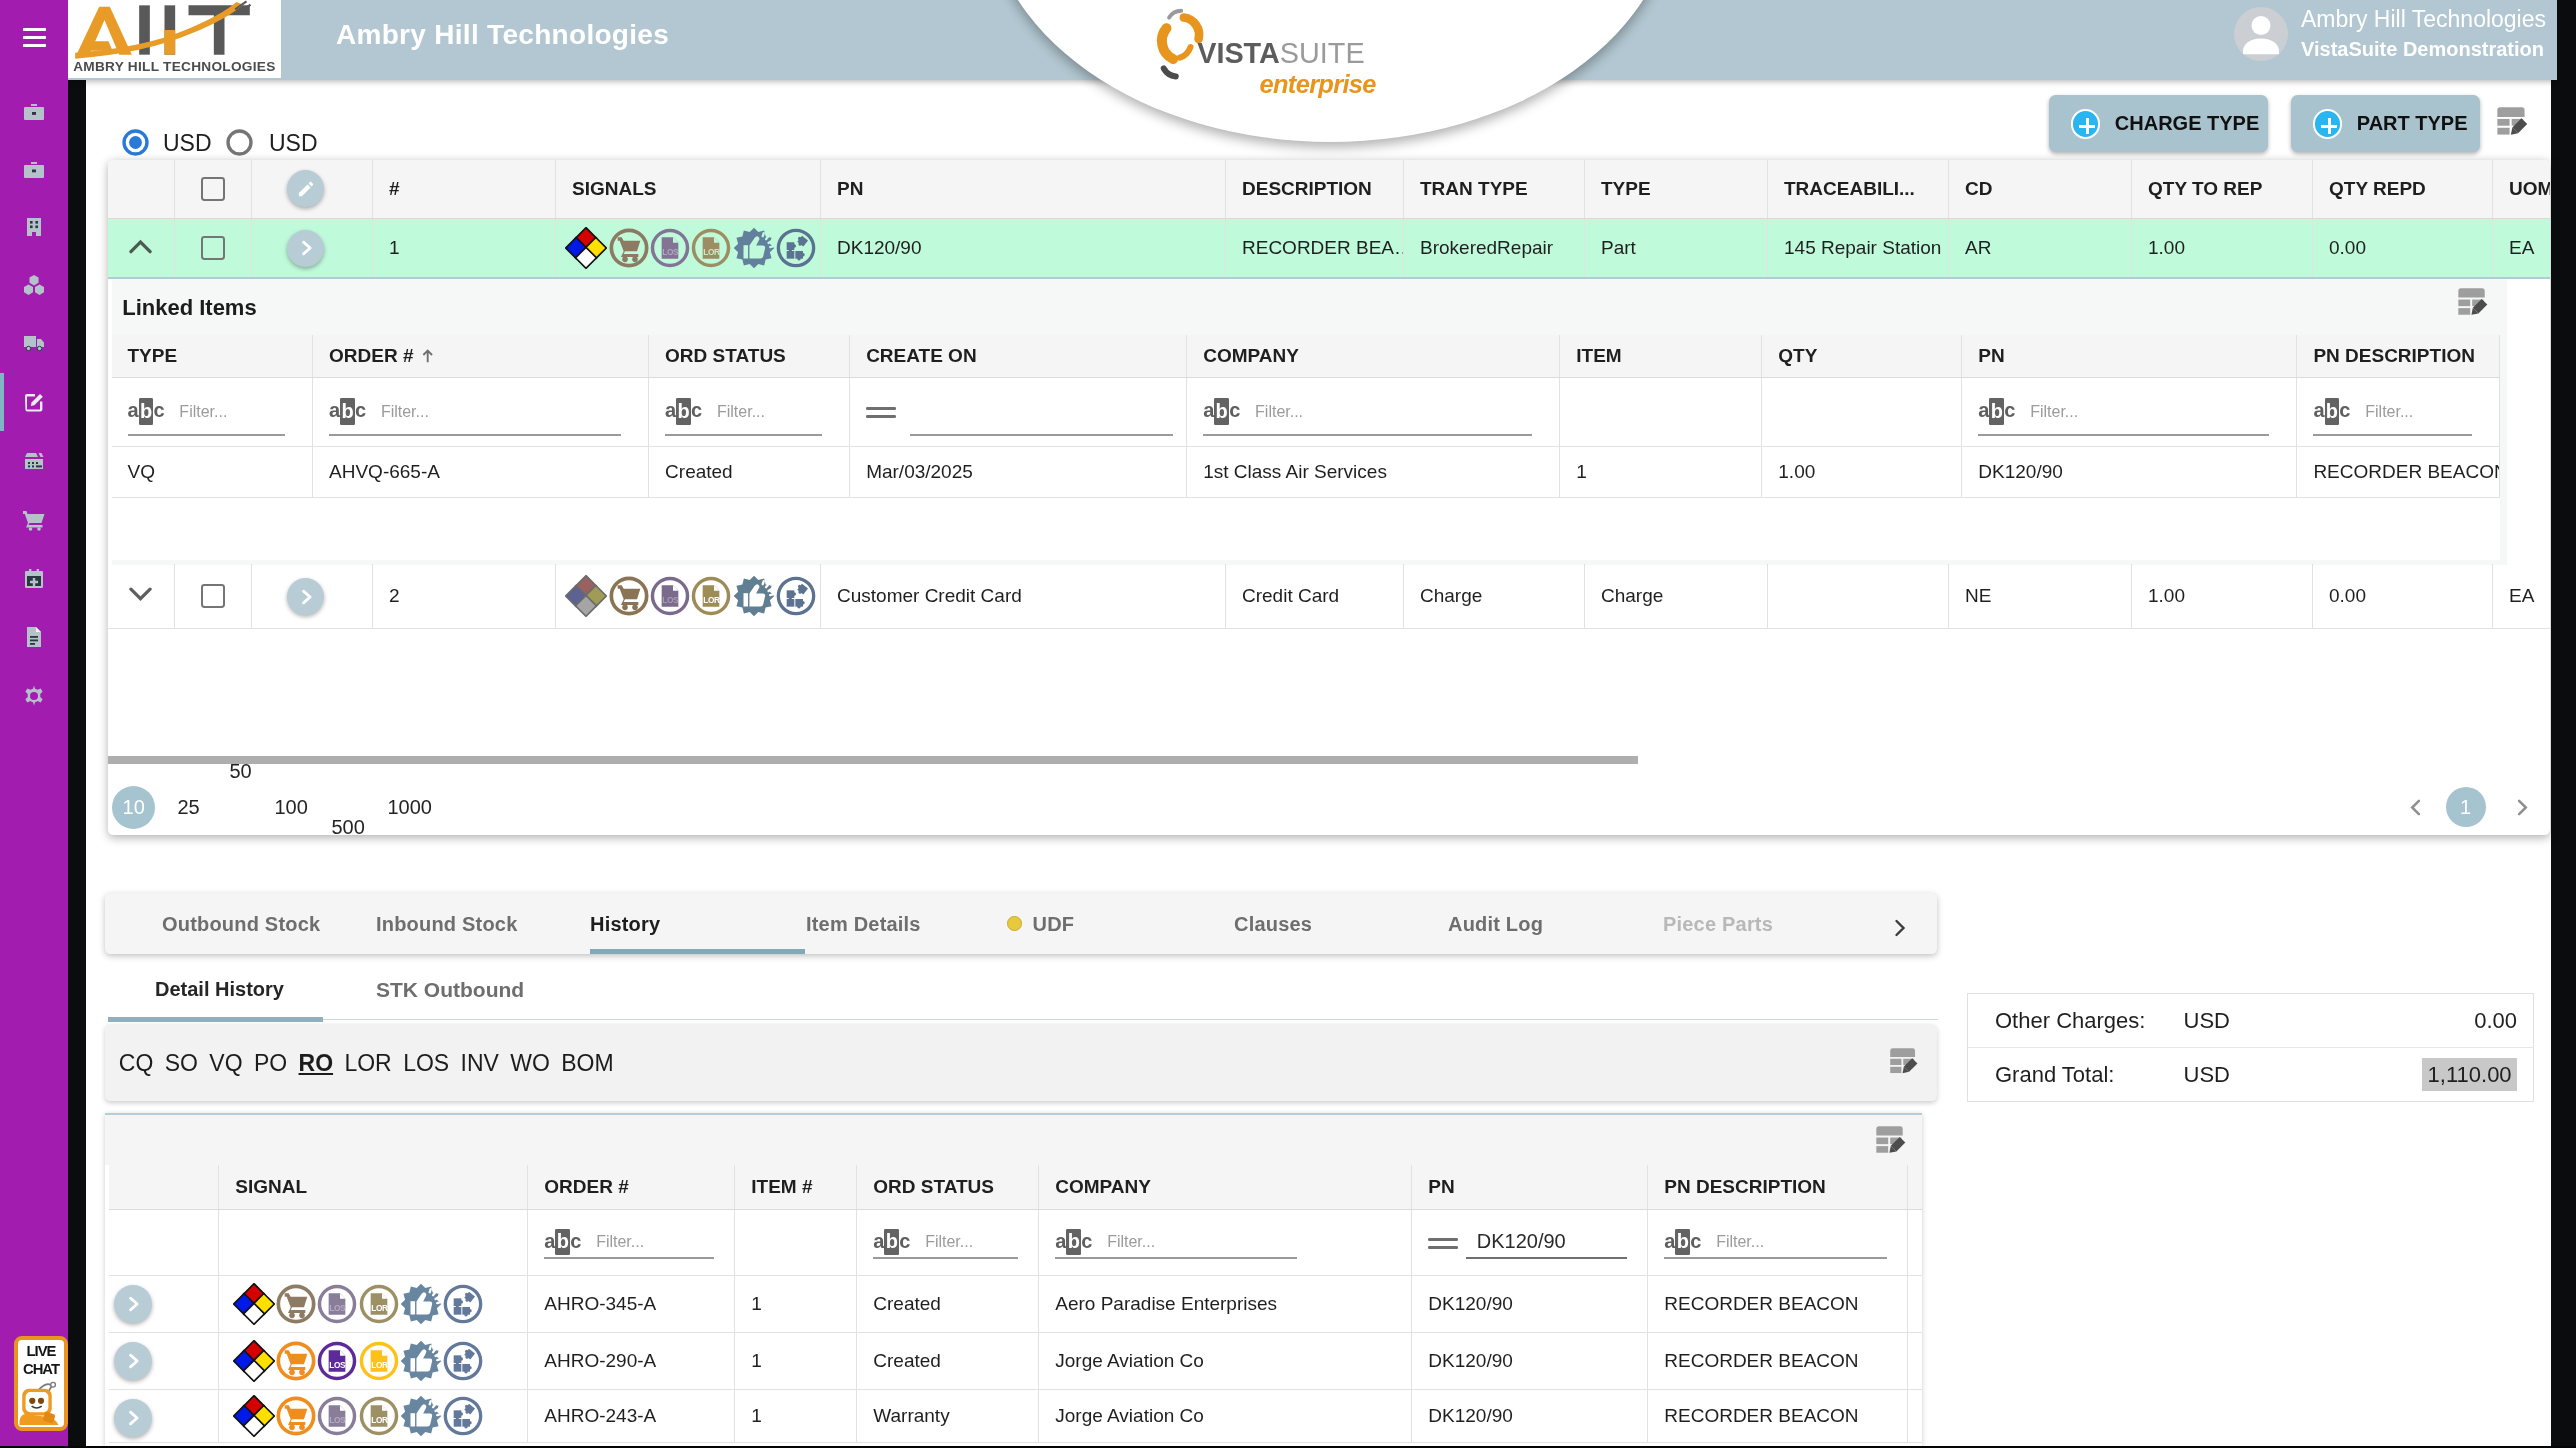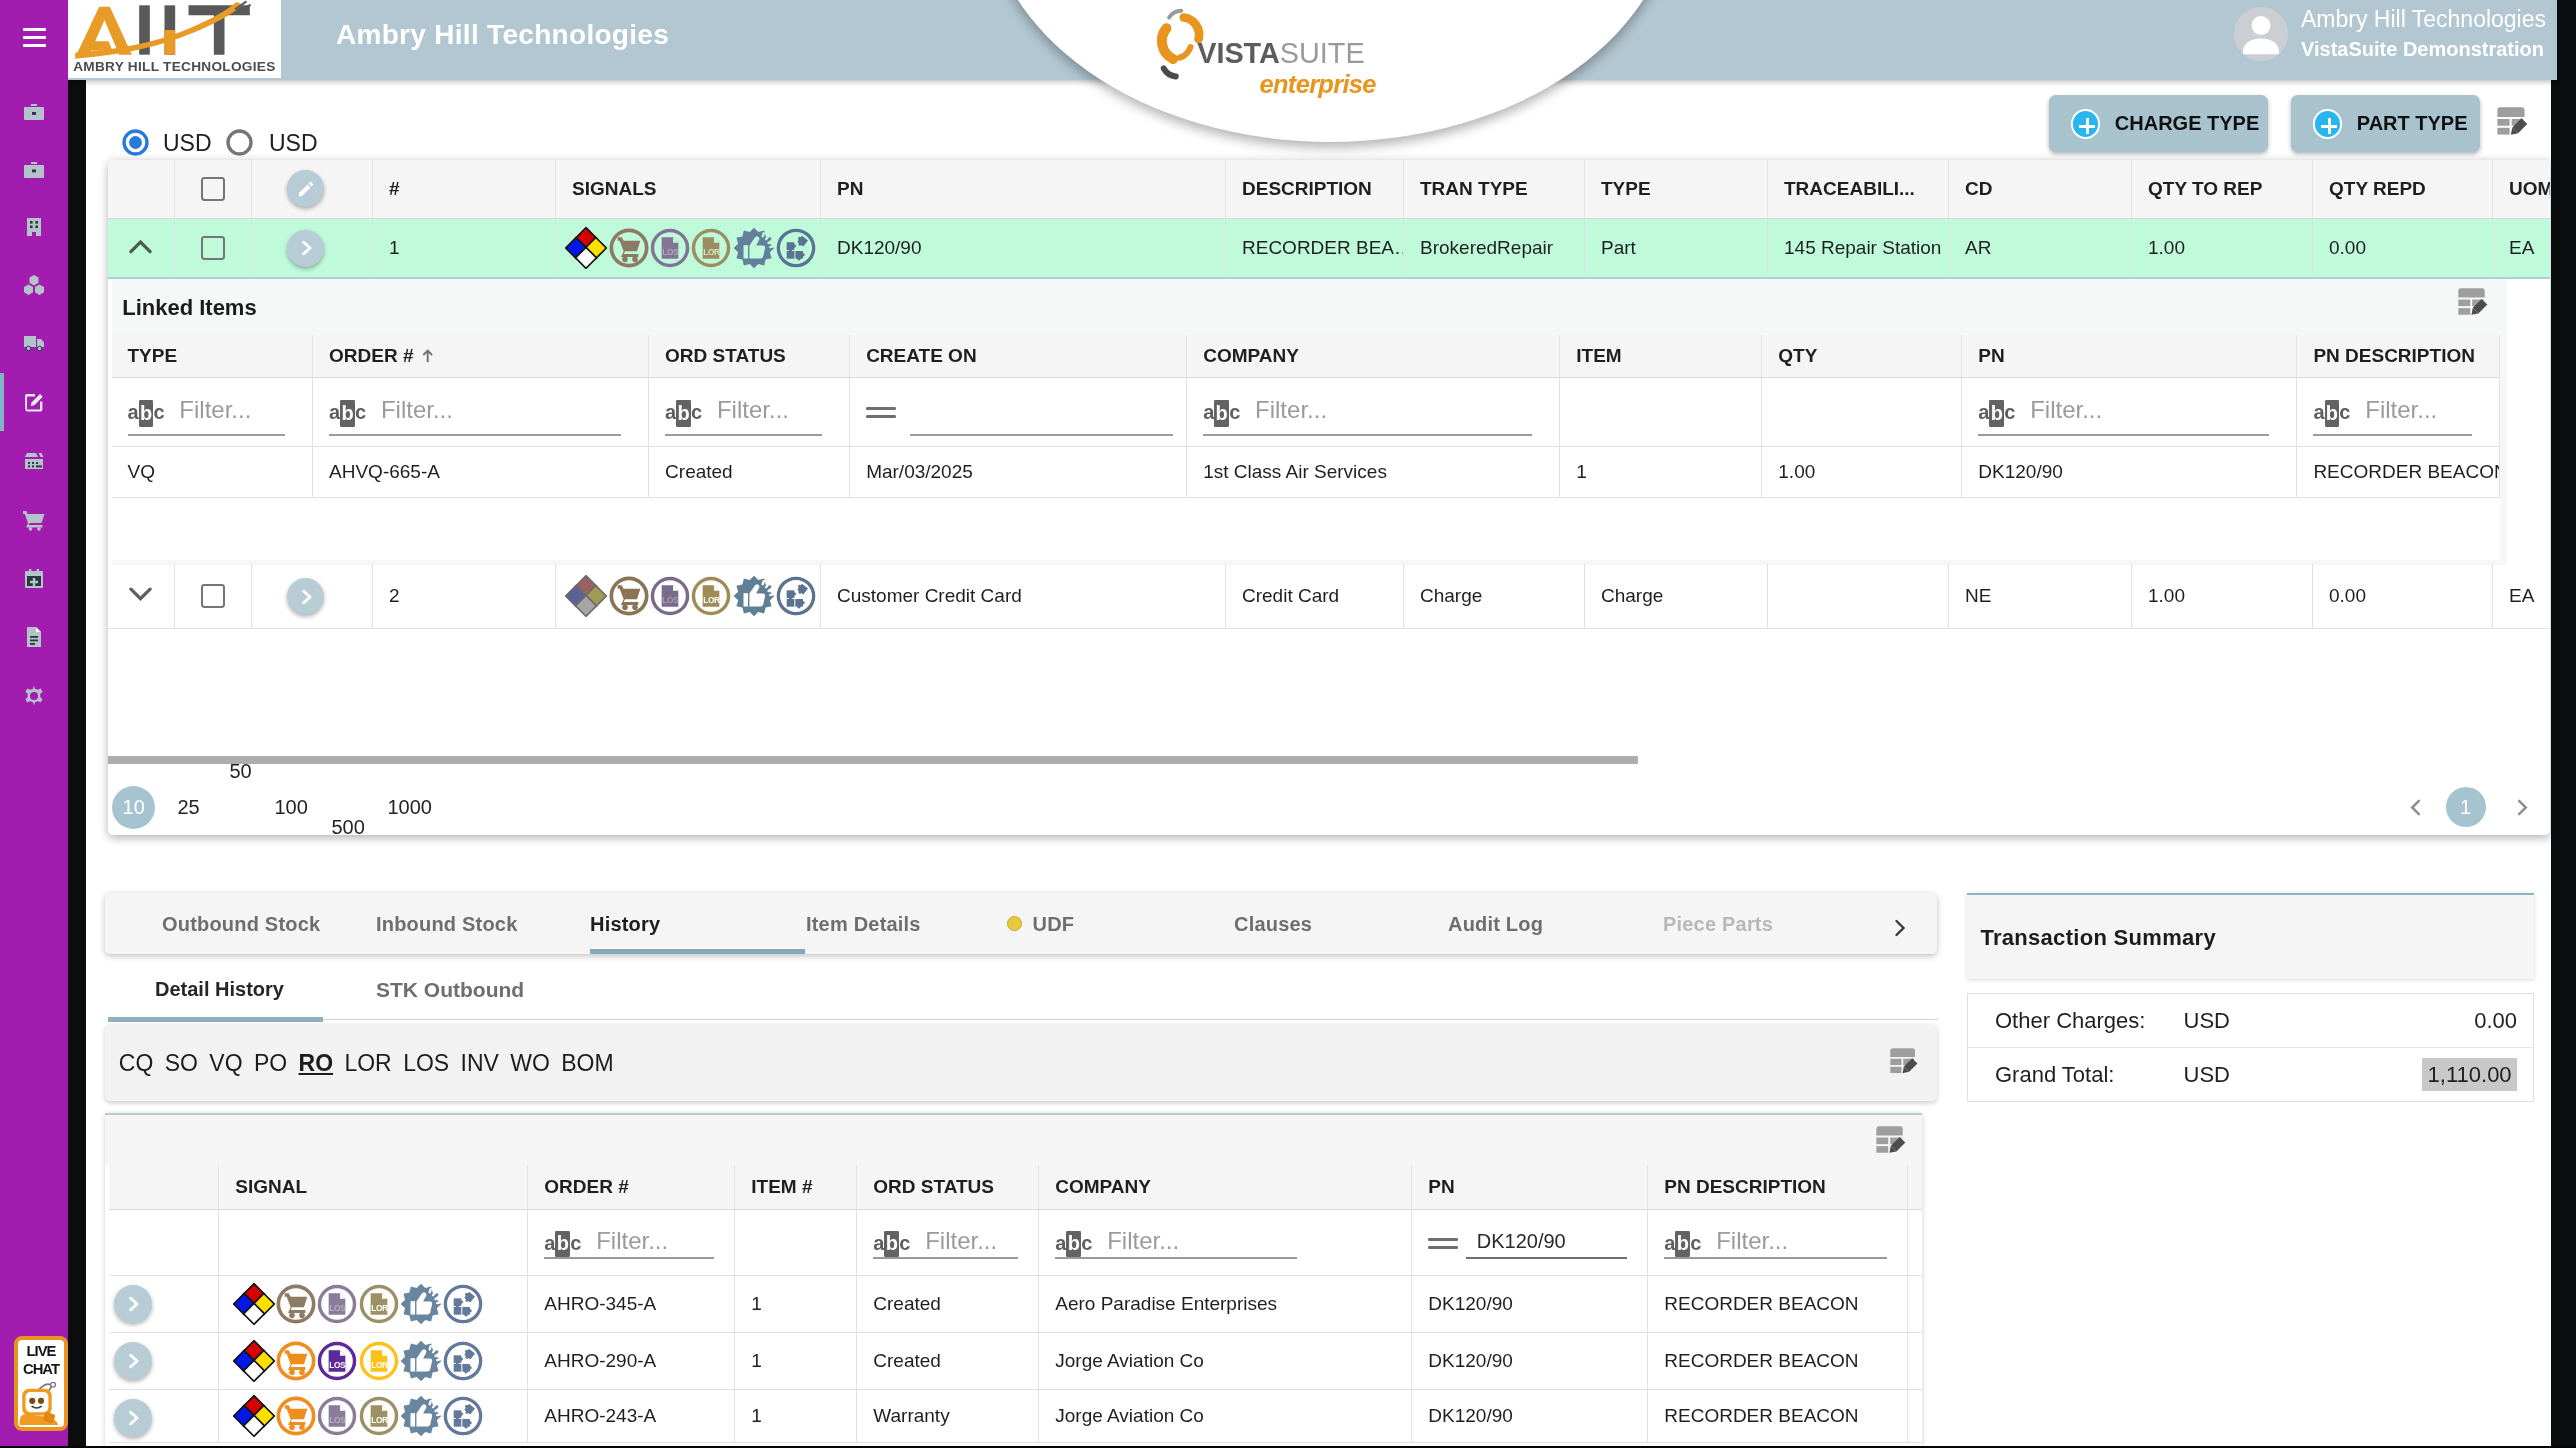--- a/index.html
+++ b/index.html
@@ -23,21 +23,21 @@
   .pluscirc { width:29.5px; height:29.5px; border-radius:50%; background:#29b6f0; border:2.7px solid #fff; margin-left:21.5px; position:relative; flex:0 0 auto; }
   .pluscirc::before, .pluscirc::after { content:""; position:absolute; background:#fff; }
   .pluscirc::before { left:6.7px; top:13.4px; width:16px; height:3px; }
   .pluscirc::after { left:13px; top:6.7px; width:3px; height:16px; }
   
   table { border-collapse:collapse; table-layout:fixed; }
   td,th { font-size:19px; color:#1f1f1f; overflow:hidden; white-space:nowrap; padding:0 0 0 16px; text-align:left; vertical-align:middle; }
   th { font-weight:700; }
   .ghead th { background:#f5f5f5; border-bottom:1.3px solid #dadada; }
   .vb td, .vb th { border-right:1.3px solid #e2e2e2; }
-  .filler { color:#9b9b9b; font-size:24px; }
+  .filler { color:#9b9b9b; font-size:16px; }
   
   .abc { display:inline-block; font-weight:700; font-size:20px; color:#5f5f5f; vertical-align:middle; letter-spacing:0; }
   .abc b { display:inline-block; background:#636363; color:#fff; padding:1.3px 1.3px 2px 1.3px; border-radius:1.3px; font-weight:700; }
   .fline { position:absolute; height:1.3px; background:#9a9a9a; }
   .eq { display:inline-block; width:29.5px; vertical-align:middle; }
   .eq i { display:block; height:3.4px; background:#6f6f6f; border-radius:1.3px; margin:4.7px 0; }
   
   .ccirc { border-radius:50%; background:#b7ccd5; position:absolute; box-shadow:0 2px 4.7px rgba(0,0,0,.3); }
   .ccirc svg { position:absolute; left:50%; top:50%; transform:translate(-50%,-50%); }
   .cbx { display:inline-block; width:24px; height:24px; border:2.7px solid #757575; border-radius:3.4px; vertical-align:middle; }
@@ -550,23 +550,20 @@
               <td>Warranty</td>
               <td>Jorge Aviation Co</td>
               <td>DK120/90</td>
               <td>RECORDER BEACON</td>
               <td>(</td>
         </tr>
       </tbody>
         </table>
     </div>
 
-    <div class="abs" style="left:1881px;top:813px;width:567px;height:86px;background:#f5f5f5;border-top:2.7px solid #8fb3bf;box-shadow:0 1.3px 4px rgba(0,0,0,.15)">
-      <div style="position:absolute;left:13.4px;top:29.5px;font-size:22px;font-weight:700;color:#1c1c1c;letter-spacing:0.3px">Transaction Summary</div>
-    </div>
     <table class="abs" style="left:1881px;top:913px;width:567px;border:1.3px solid #e0e0e0;background:#fff">
         <colgroup>
           <col style="width:216px">
           <col style="width:127px">
           <col>
         </colgroup>
       <tbody>
       <tr style="height:54px;border-bottom:1.3px solid #e6e6e6">
             <td style="padding-left:27px;font-size:22px">Other Charges:</td>
             <td style="font-size:22px;padding-left:0">USD</td>

